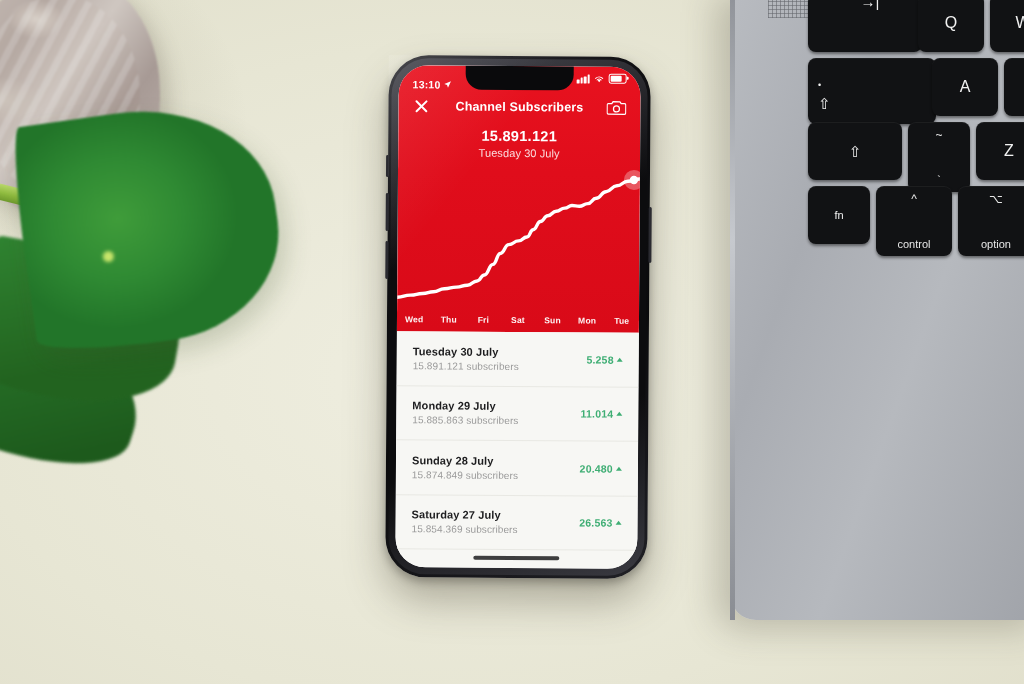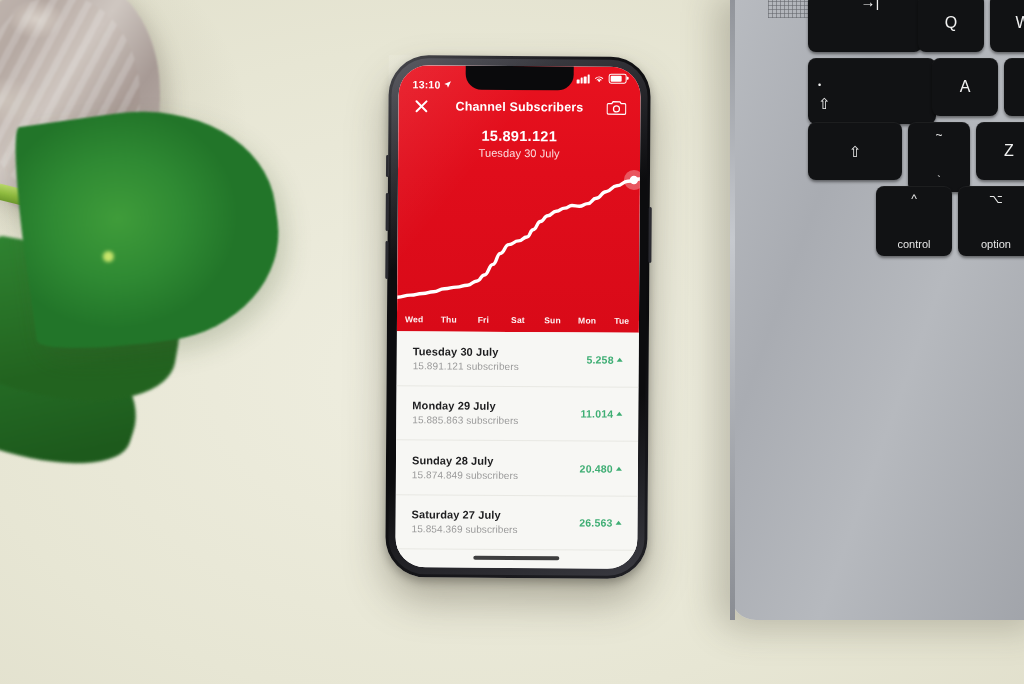--- a/index.html
+++ b/index.html
@@ -258,20 +258,23 @@
         <span class="kglyph">⇧</span>
       </div>
       <div class="key two-line" style="left:178px;top:136px;width:62px;height:58px;">
         <span class="top">~</span>
         <span class="bot">`</span>
       </div>
       <div class="key" style="left:246px;top:136px;width:66px;height:58px;">
         <span>Z</span>
       </div>
 
+      <div class="key small" style="left:78px;top:200px;width:62px;height:58px;">
+        <span>fn</span>
+      </div>
       <div class="key two-line" style="left:146px;top:200px;width:76px;height:58px;">
         <span class="top">^</span>
         <span class="bot">control</span>
       </div>
       <div class="key two-line" style="left:228px;top:200px;width:76px;height:58px;">
         <span class="top">⌥</span>
         <span class="bot">option</span>
       </div>
 
     </div>

